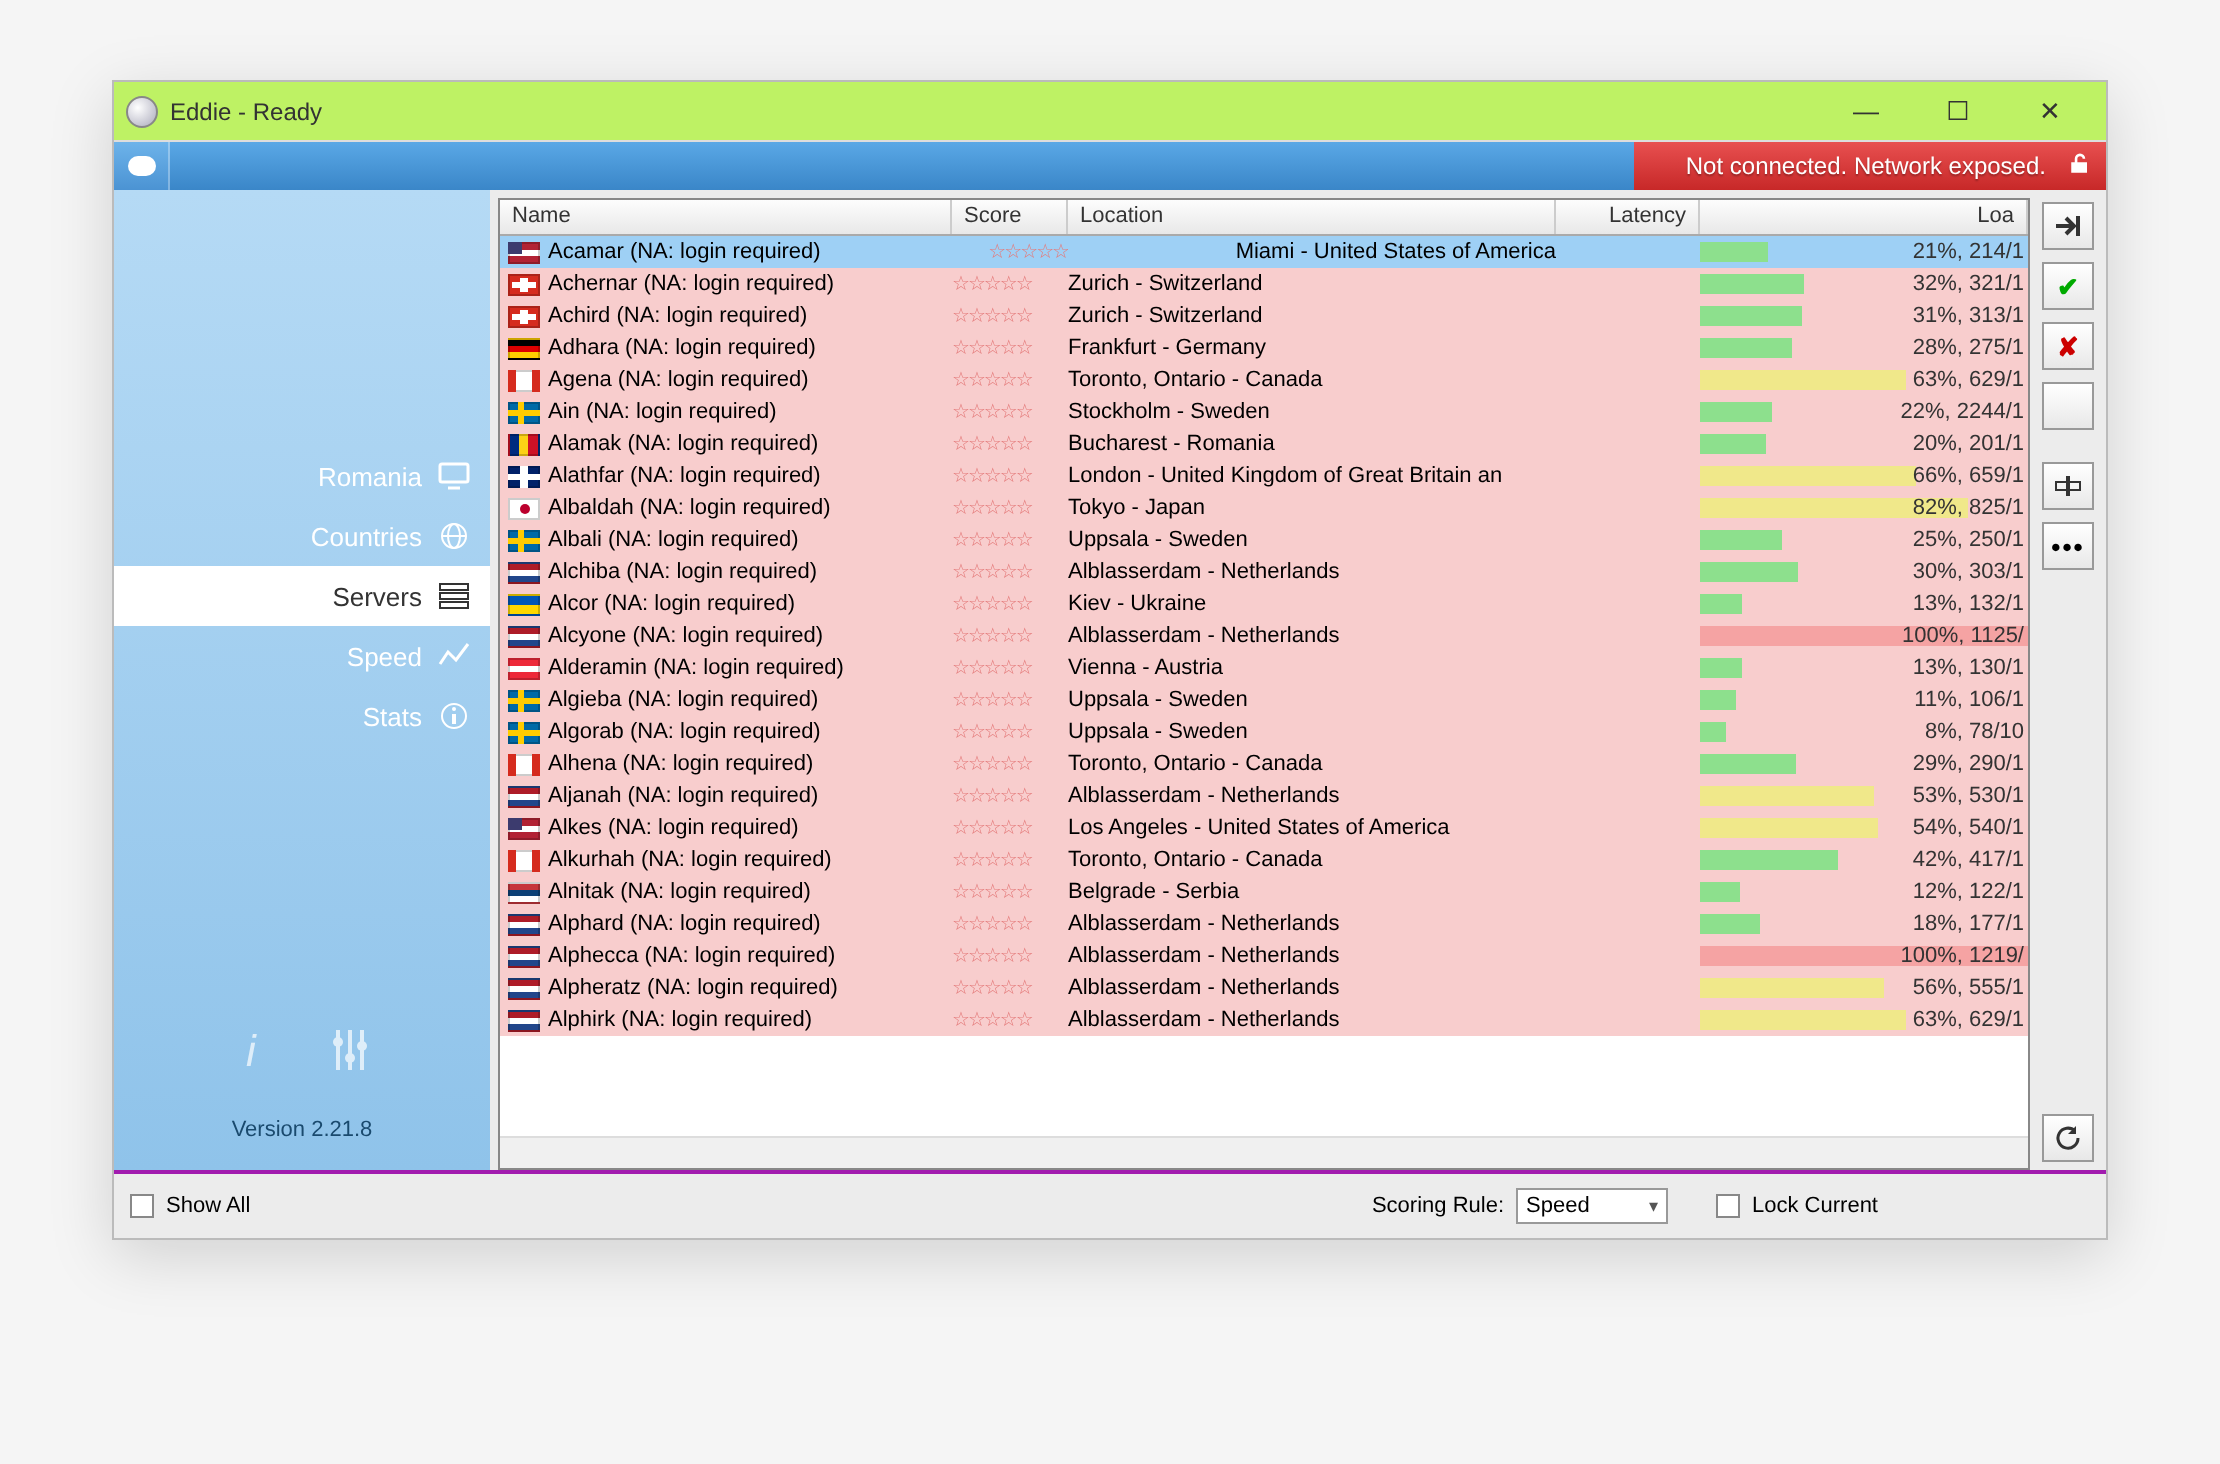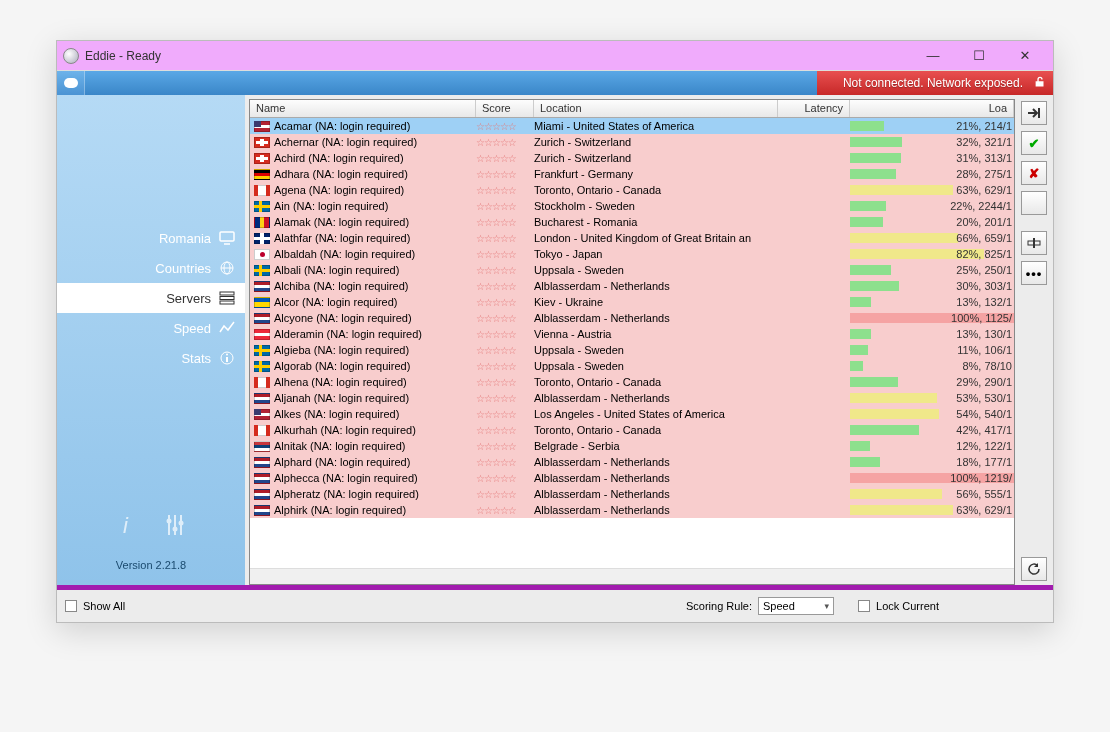--- a/index.html
+++ b/index.html
@@ -1,20 +1,20 @@
 <!DOCTYPE html>
 <html><head>
 <meta charset="utf-8">
 <style>
 * { box-sizing: border-box; margin: 0; padding: 0; font-family: "Segoe UI", Tahoma, sans-serif; }
 body { background: #f5f5f5; padding: 40px; }
 
 .window {
   width: 998px;
-  background: #f0abfc;
+  background: #bef264;
   border: 1px solid #bbb;
   box-shadow: 0 8px 30px rgba(0,0,0,0.15);
   margin: 0 auto;
 }
 
 .titlebar {
   height: 30px;
   display: flex;
   align-items: center;
   padding: 0 6px;
@@ -145,21 +145,21 @@
 .tbody::-webkit-scrollbar-track { background:#f0f0f0; border-left:1px solid #ddd;}
 .tbody::-webkit-scrollbar-thumb { background:#c8c8c8; border:1px solid #999;}
 
 .row {
   display: flex;
   height: 16px;
   font-size: 11px;
   align-items: center;
   background: #f8cdcd;
 }
-.row.selected { background: #9ed0f5; }
+.row.selected { background: #9ed0f5; text-align: right; }
 .row .cell { overflow:hidden; white-space:nowrap; text-overflow:clip; }
 .row .c-name { width:226px; padding-left:4px; display:flex; align-items:center; gap:4px;}
 .row .c-score { width:58px; color:#e47a7a; letter-spacing:-1px; font-size:10px;}
 .row .c-loc { width:244px; }
 .row .c-lat { width:72px; }
 .row .c-load { flex:1; display:flex; align-items:center; position:relative; }
 
 .flag { width:16px; height:11px; border:1px solid rgba(0,0,0,0.2); background:#ddd; flex-shrink:0;}
 .flag.us { background: linear-gradient(#b22234 33%, #fff 33% 66%, #b22234 66%); position:relative;}
 .flag.us::before{content:'';position:absolute;top:-1px;left:-1px;width:7px;height:6px;background:#3c3b6e;}
@@ -210,21 +210,21 @@
   display:flex;align-items:center;justify-content:center;
   cursor:pointer;
   font-size:13px;
 }
 .rbtn.sep { margin-top:10px;}
 .rbtn.last { margin-top:auto; margin-bottom:2px;}
 
 .footer {
   height: 30px;
   background:#ececec;
-  border-top: 5px solid #a21caf;
+  border-top: 2px solid #a21caf;
   display:flex;
   align-items:center;
   padding: 16px 8px;
   font-size:11px;
   gap:6px;
   justify-content:flex-end;
 }
 .footer .spacer { flex:1; }
 .chk { width:12px;height:12px;border:1px solid #888;background:#fff;}
 .sel {

